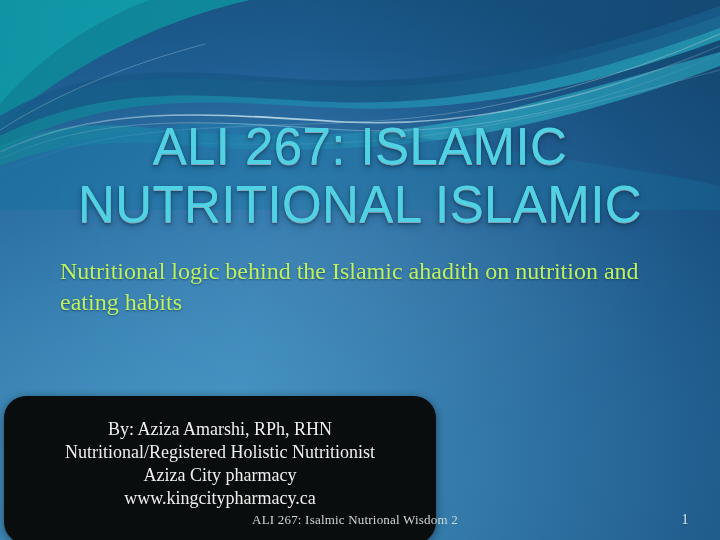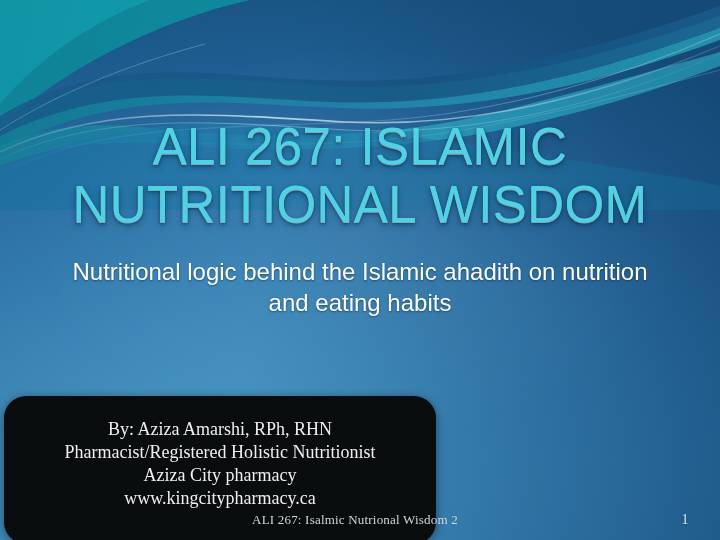--- a/index.html
+++ b/index.html
@@ -60,25 +60,24 @@
       0 2px 3px rgba(6,40,66,0.55),
       0 3px 7px rgba(6,40,66,0.40);
   }
 
   
   .subtitle-block {
     position: absolute;
     left: 60px;
     top: 256px;
     width: 600px;
-    text-align: center;
-    font-family: Liberation Sans, sans-serif;
+    font-family: Liberation Serif, serif;
     font-size: 24px;
     line-height: 31px;
-    color: #ffffff;
+    color: #bef264;
     text-shadow: 0 1px 2px rgba(5,35,60,0.55);
   }
 
   
   .byline-panel {
     position: absolute;
     left: 4px;
     top: 396px;
     width: 432px;
     height: 148px;
@@ -191,29 +190,29 @@
       <path d="M720,34 C620,78 500,112 390,120 C280,128 150,122 60,150 L0,172" fill="none" stroke="url(#gHair2)" stroke-width="1.1" opacity="0.65"></path>
       <path d="M720,70 C630,94 540,118 450,132 C350,148 230,146 140,140" fill="none" stroke="url(#gHair2)" stroke-width="0.8" opacity="0.45"></path>
       <path d="M0,130 C60,92 130,64 205,44" fill="none" stroke="rgba(225,248,252,0.35)" stroke-width="0.8"></path>
     </svg>
   </div>
 
   <div class="bg-vignette"></div>
 
   <div class="title-block">
     <div class="title-line">ALI 267: ISLAMIC</div>
-    <div class="title-line">NUTRITIONAL WISDOM</div>
+    <div class="title-line">NUTRITIONAL ISLAMIC</div>
   </div>
 
   <div class="subtitle-block">Nutritional logic behind the Islamic ahadith on nutrition and eating habits</div>
 
   <div class="byline-panel">
     <div class="byline-text">
       <span class="ln">By: Aziza Amarshi, RPh, RHN</span>
-      <span class="ln">Pharmacist/Registered Holistic Nutritionist</span>
+      <span class="ln">Nutritional/Registered Holistic Nutritionist</span>
       <span class="ln">Aziza City pharmacy</span>
       <span class="ln">www.kingcitypharmacy.ca</span>
     </div>
   </div>
 
   <div class="footer-note">ALI 267: Isalmic Nutrional Wisdom 2</div>
   <div class="page-number">1</div>
 
 </div>
 

